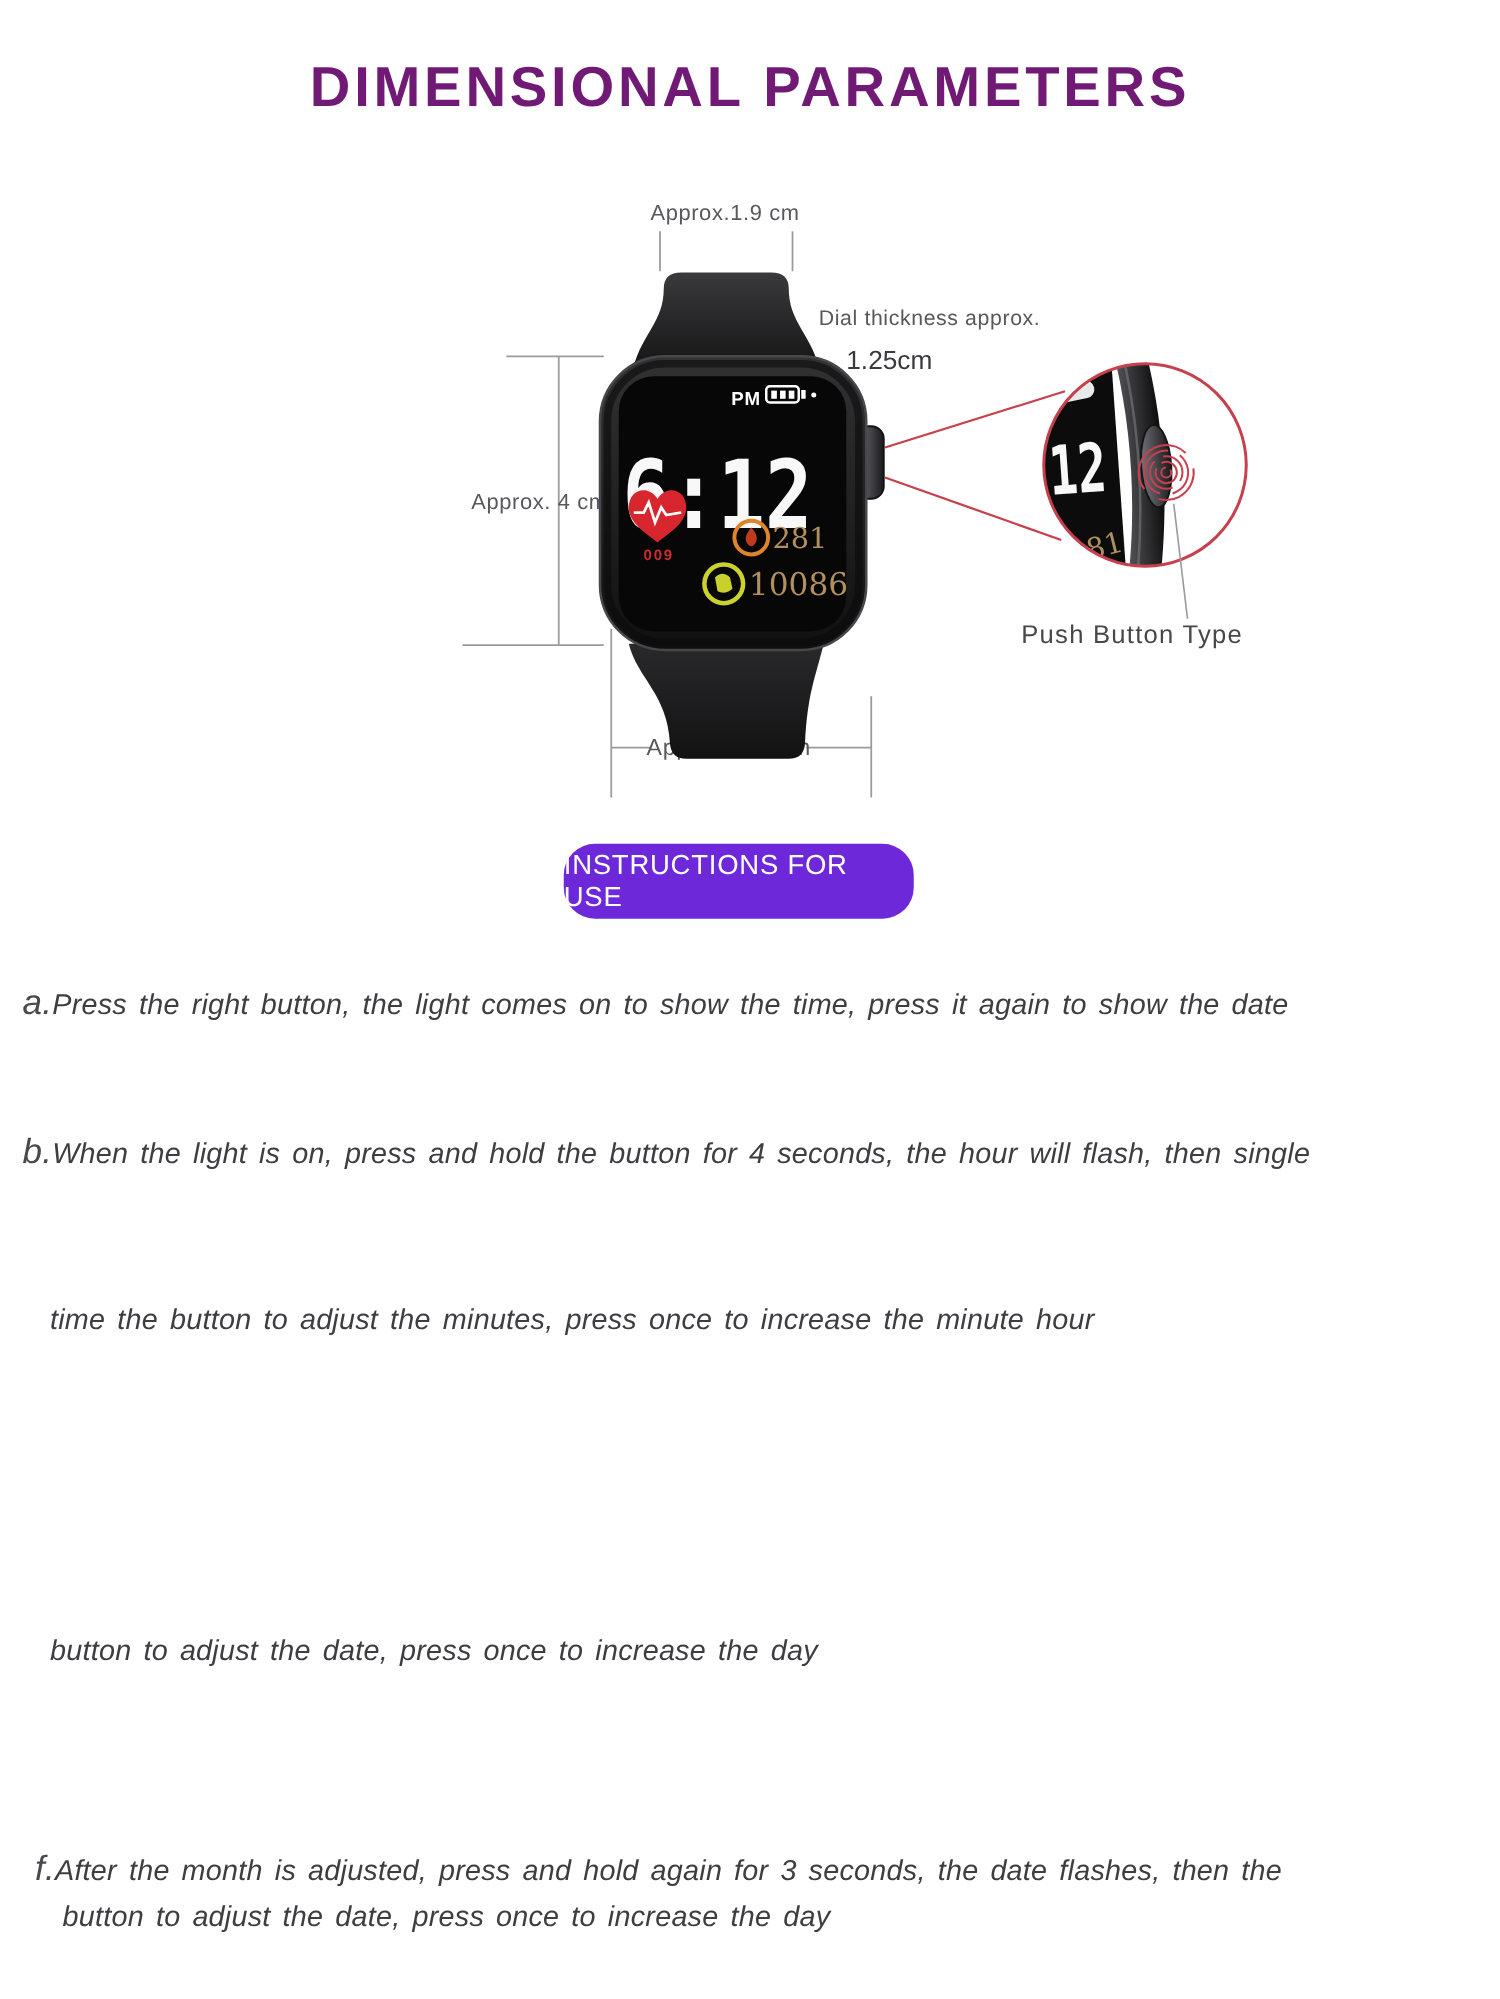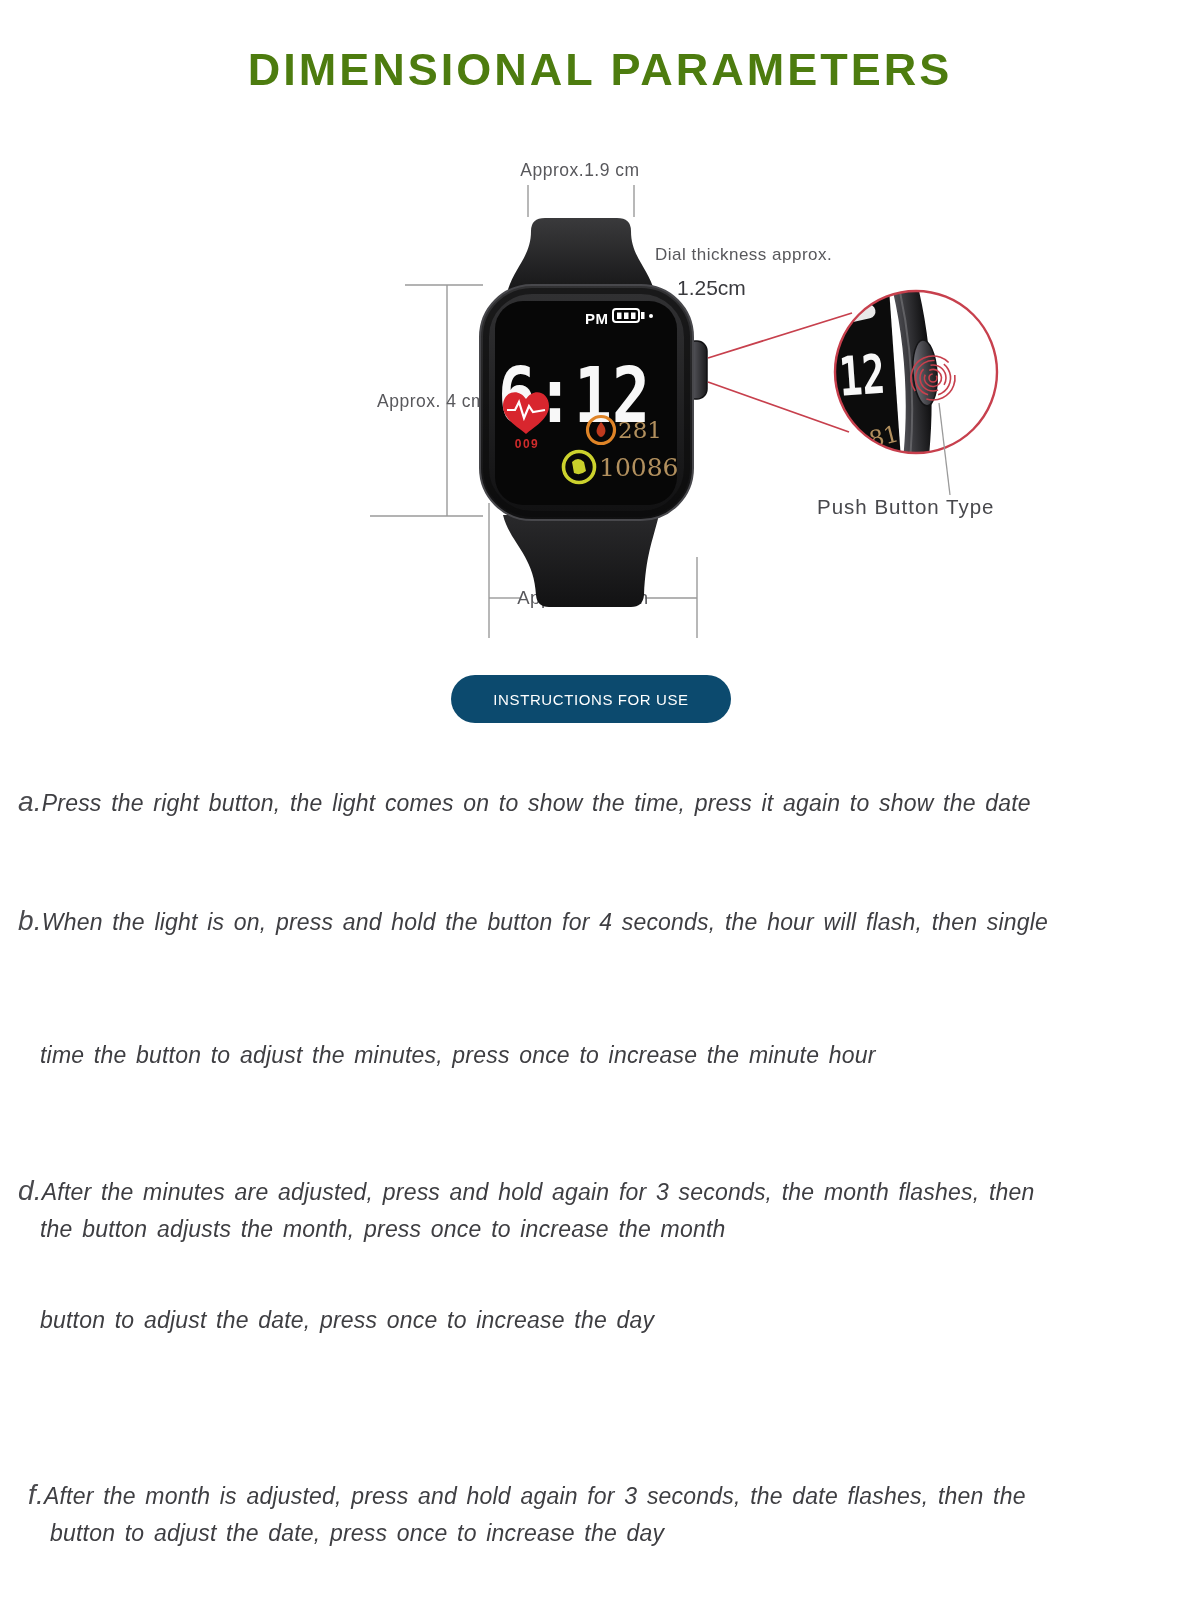--- a/index.html
+++ b/index.html
@@ -1,32 +1,32 @@
 <!DOCTYPE html>
 <html><head>
 <meta charset="utf-8">
 <style>
   html,body{margin:0;padding:0;background:#ffffff;}
   .canvas{position:relative;width:1200px;height:1599px;background:#ffffff;overflow:hidden;
           font-family:"Liberation Sans", sans-serif;}
 
   .title{position:absolute;top:44px;left:0;width:100%;text-align:center;
-         font-size:45px;font-weight:bold;letter-spacing:3px;color:#4d7c0f;}
+         font-size:45px;font-weight:bold;letter-spacing:3px;color:#701a75;}
 
   .diagram{position:absolute;left:355px;top:145px;width:660px;height:500px;}
 
   .dim-line{stroke:#9a9a9a;stroke-width:1.4;fill:none;}
   .dim-text{fill:#58585c;font-size:17.5px;letter-spacing:0.5px;}
   .red-line{stroke:#c7404d;stroke-width:1.8;fill:none;}
   .gold{font-family:"DejaVu Serif", serif;fill:#b2905e;}
   .led{font-family:"DejaVu Sans Mono","Liberation Mono",monospace;font-weight:bold;fill:#f8f8f8;}
 
-  .badge{position:absolute;left:451px;top:675px;width:280px;height:48px;background:#0c4a6e;
+  .badge{position:absolute;left:451px;top:675px;width:280px;height:60px;background:#6d28d9;
          border-radius:25px;color:#ffffff;display:flex;align-items:center;justify-content:center;
-         font-size:15px;letter-spacing:0.6px;}
+         font-size:22px;letter-spacing:0.6px;}
 
   .instr{position:absolute;left:18px;width:1175px;color:#3e3e42;font-size:23px;line-height:37px;
          word-spacing:3px;letter-spacing:0.2px;}
   .instr .line{white-space:nowrap;font-style:italic;}
   .instr .l2{padding-left:22px;}
   .instr .prefix{font-size:28px;color:#4a4a4e;}
   .instr.f-block{left:28px;}
 </style>
 </head>
 <body>
@@ -162,24 +162,20 @@
   </div>
 
   <div class="instr" style="top:902px">
     <div class="line l1"><span class="prefix">b.</span><span>When the light is on, press and hold the button for 4 seconds, the hour will flash, then single</span></div>
   </div>
 
   <div class="instr" style="top:1037px">
     <div class="line l2">time the button to adjust the minutes, press once to increase the minute hour</div>
   </div>
 
-  <div class="instr" style="top:1172px">
-    <div class="line l1"><span class="prefix">d.</span><span>After the minutes are adjusted, press and hold again for 3 seconds, the month flashes, then</span></div>
-    <div class="line l2">the button adjusts the month, press once to increase the month</div>
-  </div>
 
   <div class="instr" style="top:1302px">
     <div class="line l2">button to adjust the date, press once to increase the day</div>
   </div>
 
   <div class="instr f-block" style="top:1476px">
     <div class="line l1"><span class="prefix">f.</span><span>After the month is adjusted, press and hold again for 3 seconds, the date flashes, then the</span></div>
     <div class="line l2">button to adjust the date, press once to increase the day</div>
   </div>
 

